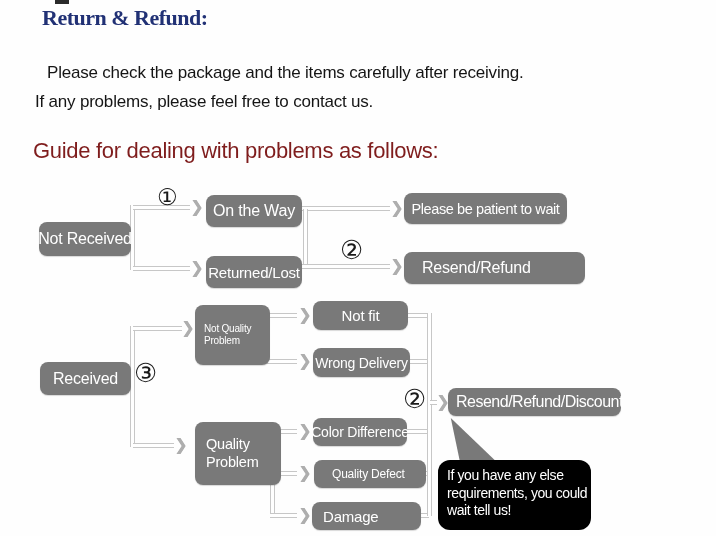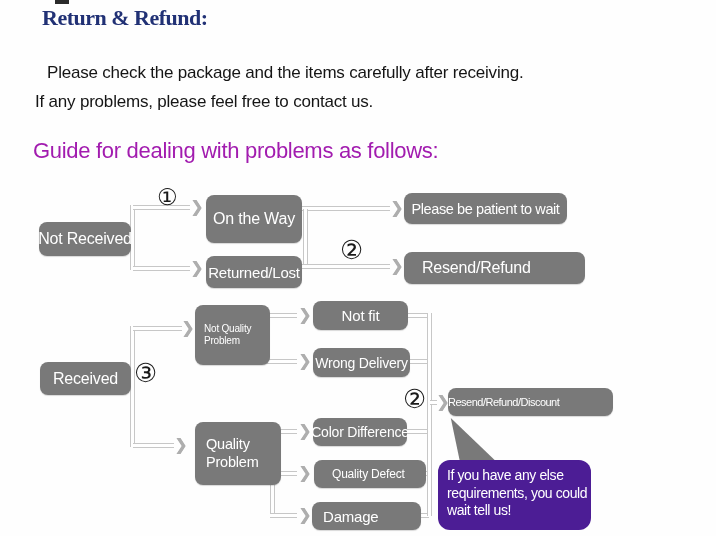--- a/index.html
+++ b/index.html
@@ -10,47 +10,47 @@
   
   .page-title{
     position:absolute;left:42px;top:5px;
     font-family:"Liberation Serif",serif;font-weight:bold;
     font-size:22px;color:#213175;letter-spacing:-0.5px;white-space:nowrap;
   }
   .sub-line{position:absolute;font-size:17px;color:#151515;letter-spacing:-0.2px;white-space:nowrap;}
   #sub1{left:47px;top:63px;}
   #sub2{left:35px;top:92px;}
   .guide-heading{
-    position:absolute;left:33px;top:138px;font-size:22px;color:#a21caf;
+    position:absolute;left:33px;top:138px;font-size:22px;color:#7f1d1d;
     letter-spacing:-0.3px;white-space:nowrap;
   }
   .artifact{position:absolute;left:55px;top:0;width:14px;height:4px;background:#2b2b2b;}
   
   .node{
     position:absolute;background:#797979;color:#fff;border-radius:8px;
     display:flex;align-items:center;justify-content:center;
     font-size:15px;letter-spacing:-0.2px;white-space:nowrap;
     box-shadow:0 1px 1px rgba(0,0,0,0.15);
   }
   .node.al{justify-content:flex-start;padding-left:18px;}
   .node.wrap{white-space:normal;line-height:1.18;}
   #n-not-received{left:39px;top:222px;width:92px;height:34px;font-size:16px;}
-  #n-on-the-way{left:206px;top:195px;width:96px;height:48px;font-size:16px;}
+  #n-on-the-way{left:206px;top:195px;width:96px;height:32px;font-size:16px;}
   #n-please-wait{left:404px;top:193px;width:163px;height:31px;font-size:14.5px;letter-spacing:-0.4px;}
   #n-returned-lost{left:206px;top:256px;width:96px;height:32px;font-size:15px;}
   #n-resend-refund{left:404px;top:252px;width:163px;height:32px;font-size:16px;}
   #n-received{left:40px;top:362px;width:91px;height:33px;font-size:16px;}
   #n-nqp{left:195px;top:305px;width:66px;height:60px;font-size:10px;padding-left:9px;}
   #n-not-fit{left:313px;top:301px;width:95px;height:29px;}
   #n-wrong-delivery{left:313px;top:348px;width:97px;height:29px;font-size:14px;text-align:center;}
   #n-qp{left:195px;top:422px;width:75px;height:63px;font-size:14.5px;padding-left:11px;}
   #n-color-difference{left:313px;top:418px;width:94px;height:28px;font-size:14px;}
   #n-quality-defect{left:314px;top:460px;width:94px;height:28px;font-size:12px;}
   #n-damage{left:312px;top:502px;width:98px;height:28px;font-size:15px;padding-left:11px;}
-  #n-rrd{left:448px;top:388px;width:165px;height:28px;font-size:11px;letter-spacing:-0.5px;padding-left:0;}
+  #n-rrd{left:448px;top:388px;width:165px;height:28px;font-size:16px;letter-spacing:-0.5px;padding-left:8px;}
   
   .pipe-h{position:absolute;height:3px;background:#fff;border-top:1px solid #c7c7c7;border-bottom:1px solid #c7c7c7;}
   .pipe-v{position:absolute;width:3px;background:#fff;border-left:1px solid #c7c7c7;border-right:1px solid #c7c7c7;}
   #v1{left:130px;top:205px;height:65px;}
   #h2{left:133px;top:205px;width:57px;}
   #h3{left:133px;top:266px;width:57px;}
   #h4{left:302px;top:206px;width:88px;}
   #v2{left:303px;top:209px;height:58px;}
   #h5{left:302px;top:264px;width:88px;}
   #v3{left:130px;top:326px;height:121px;}
@@ -86,21 +86,21 @@
     position:absolute;font-family:"DejaVu Sans",sans-serif;color:#1a1a1a;
     line-height:1;background:transparent;
   }
   #mk1{left:157px;top:186px;font-size:23px;}
   #mk2a{left:340px;top:237px;font-size:26px;}
   #mk3{left:134px;top:360px;font-size:26px;}
   #mk2b{left:403px;top:386px;font-size:26px;}
   
   .bubble{
     position:absolute;left:438px;top:460px;width:153px;height:70px;
-    background:#4c1d95;color:#fff;border-radius:12px;box-sizing:border-box;
+    background:#000000;color:#fff;border-radius:12px;box-sizing:border-box;
     padding:7px 8px 0 9px;font-size:14px;line-height:1.25;letter-spacing:-0.4px;
   }
   .bubble span{display:block;white-space:nowrap;}
   .bubble-tail{
     position:absolute;left:446px;top:418px;width:60px;height:46px;background:#797979;
     clip-path:polygon(8% 0,24% 100%,88% 100%);
   }
 </style>
 </head>
 <body>

